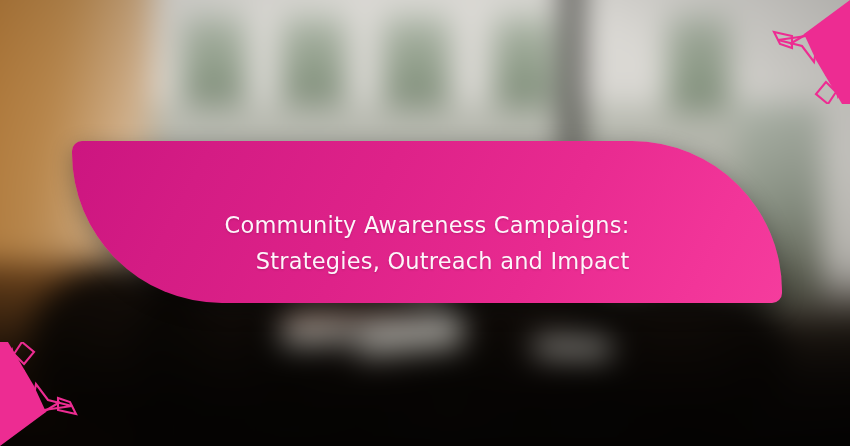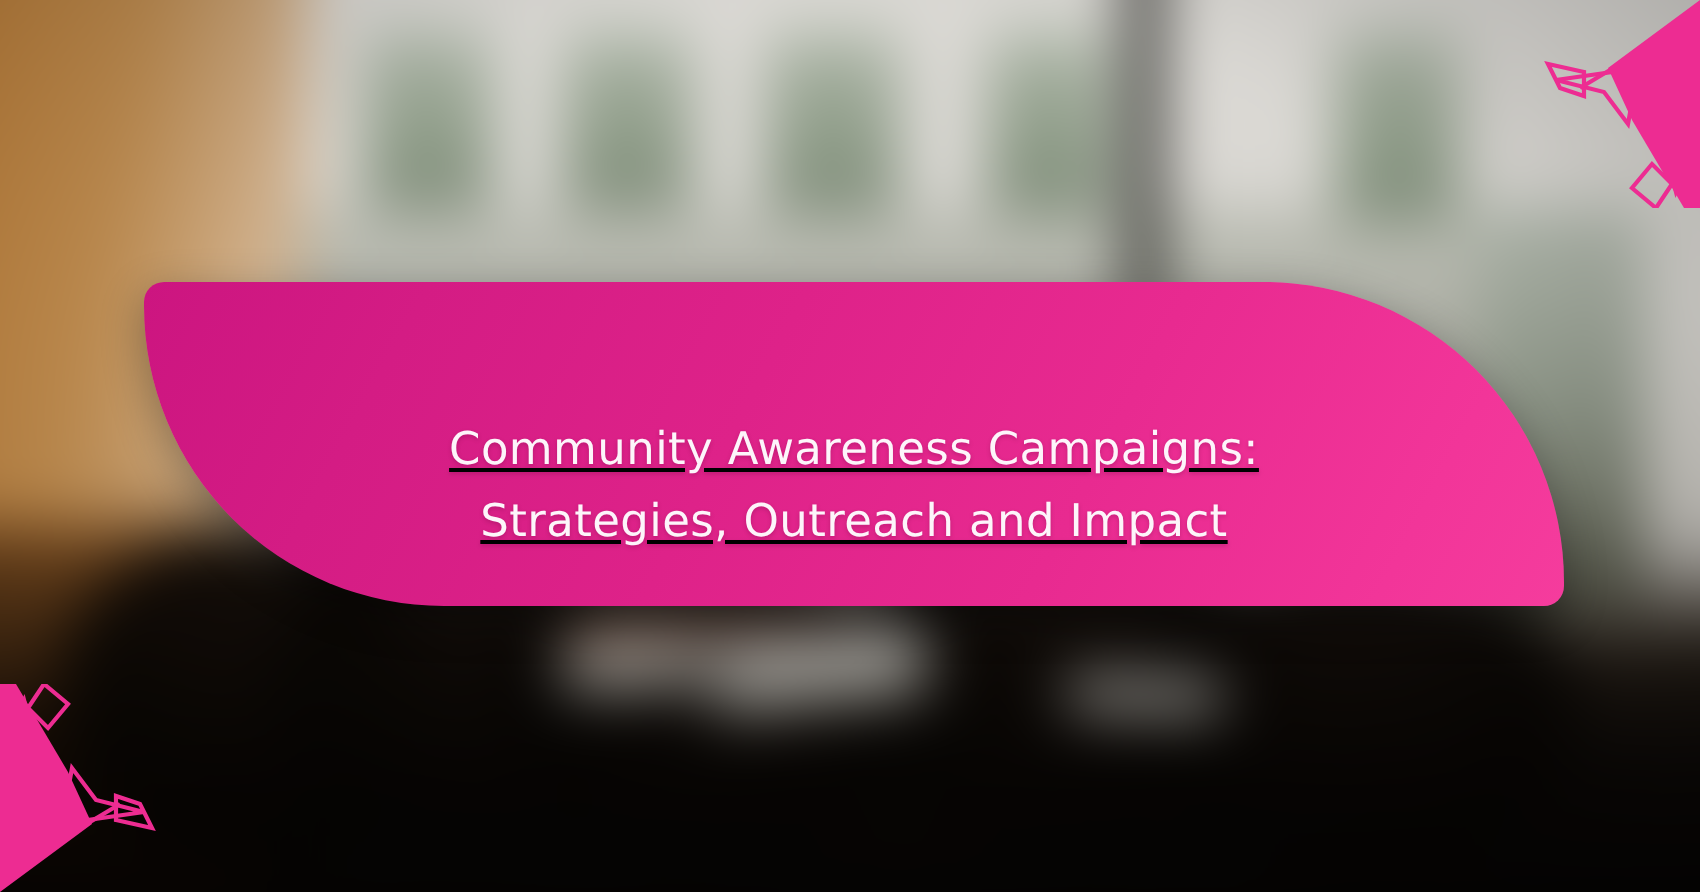--- a/index.html
+++ b/index.html
@@ -123,34 +123,33 @@
         #de2289 42%,
         #e82a90 66%,
         #f23599 88%,
         #f53c9d 100%);
     border-radius:10px 150px 10px 150px;
     box-shadow:0 6px 22px rgba(0,0,0,0.32);
     display:flex;
     flex-direction:column;
     align-items:center;
     justify-content:center;
-    text-decoration:underline;
   }
   .banner-title {
     color:#fdf5fa;
     font-size:22.5px;
     font-weight:400;
     letter-spacing:.2px;
     text-align:center;
     line-height:1.62;
     text-shadow:0 1px 2px rgba(90,0,50,0.25);
     padding:0 40px;
     margin-top:42px;
   }
-  .banner-title .l2 { display:block; }
+  .banner-title .l2 { display:block;text-align:right; }
 
   
   .ornament { position:absolute; width:120px; height:104px; pointer-events:none; }
   .ornament.tr { right:0; top:0; }
   .ornament.bl { left:0; bottom:0; transform:rotate(180deg); }
 </style>
 </head>
 <body>
 
 <div class="stage">

